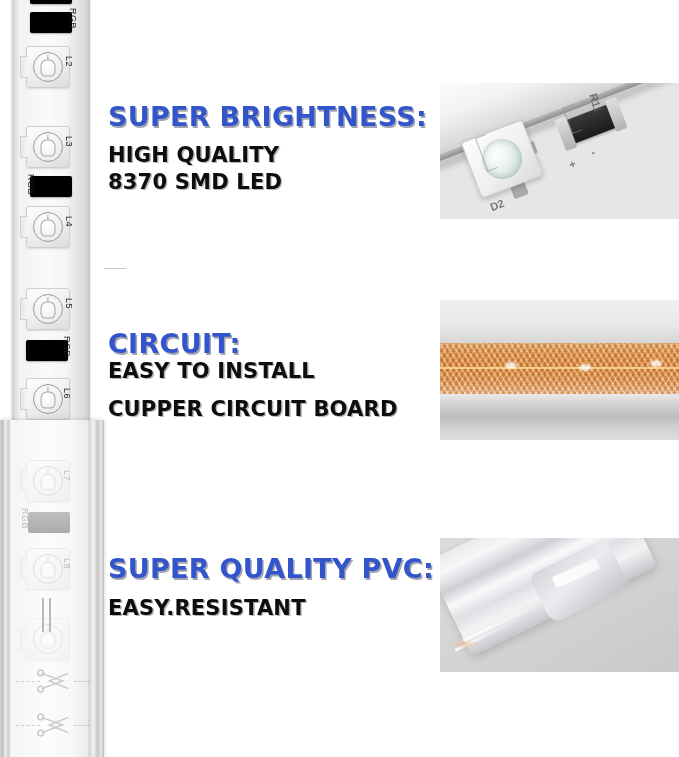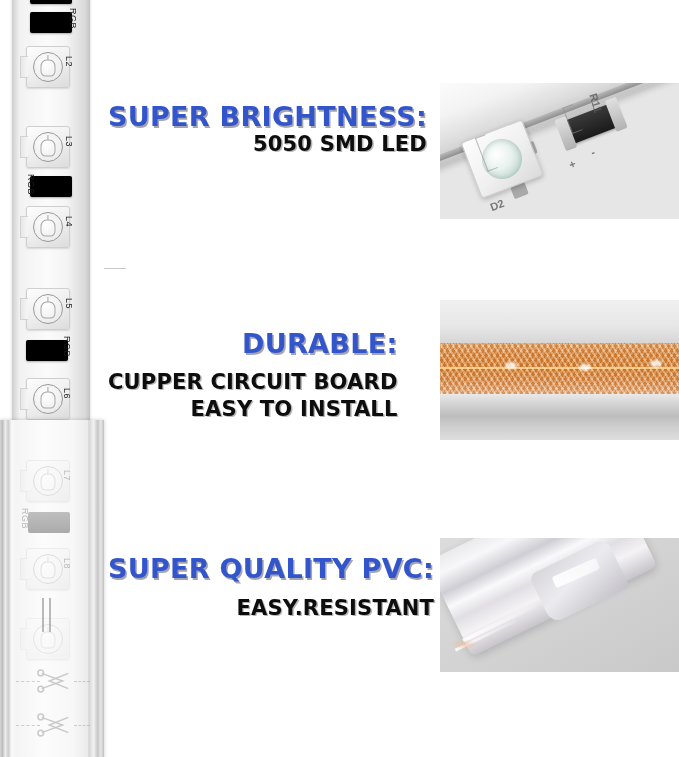--- a/index.html
+++ b/index.html
@@ -85,21 +85,21 @@
   
   .cutmark{position:absolute;width:78px;height:26px;opacity:.45;}
   .cutline{position:absolute;top:13px;height:0;border-top:1.5px dashed #9b9b9b;}
 
   .artifact-dash{
     position:absolute;left:104px;top:268px;width:22px;height:0;
     border-top:1.6px solid #c8c8c8;
   }
 
   
-  .feature{position:absolute;left:108px;text-align:right;}
+  .feature{position:absolute;left:108px;}
   .f-head{
     color:#3355cc;font-weight:bold;font-size:27px;letter-spacing:.3px;
     font-family:"DejaVu Sans",sans-serif;
     text-shadow:1.5px 1.5px 0 rgba(40,40,70,.42);
     white-space:nowrap;line-height:1.05;
   }
   .f-line{
     color:#0d0d0d;font-weight:bold;font-size:21px;letter-spacing:.2px;
     font-family:"DejaVu Sans",sans-serif;
     text-shadow:1.4px 1.4px 0 rgba(90,90,90,.45);
@@ -310,27 +310,28 @@
             <circle cx="5" cy="21.5" r="3"></circle>
         </g>
       </svg>
     </div>
   </div>
 
   <div class="artifact-dash"></div>
 
   <div class="feature" style="top:103px;">
     <div class="f-head">SUPER BRIGHTNESS:</div>
-    <div class="f-line">5050 SMD LED</div>
+    <div class="f-line" style="margin-top:11px;">HIGH QUALITY</div>
+    <div class="f-line">8370 SMD LED</div>
   </div>
 
   <div class="feature" style="top:330px;">
-    <div class="f-head">DURABLE:</div>
+    <div class="f-head">CIRCUIT:</div>
+    <div class="f-line">EASY TO INSTALL</div>
     <div class="f-line" style="margin-top:11px;">CUPPER CIRCUIT BOARD</div>
-    <div class="f-line">EASY TO INSTALL</div>
   </div>
 
   <div class="feature" style="top:555px;">
     <div class="f-head">SUPER QUALITY PVC:</div>
     <div class="f-line" style="margin-top:12px;">EASY.RESISTANT</div>
   </div>
 
   <div class="panel" style="left:440px;top:83px;width:239px;height:136px;">
     <div class="p1-bg"></div>
     <div class="p1-board">

